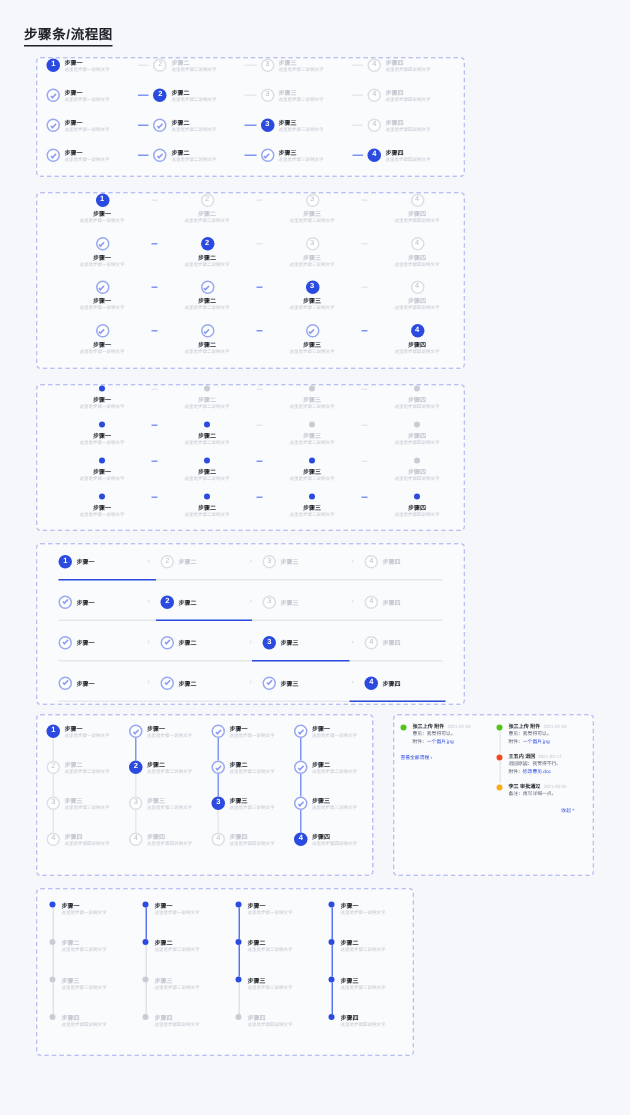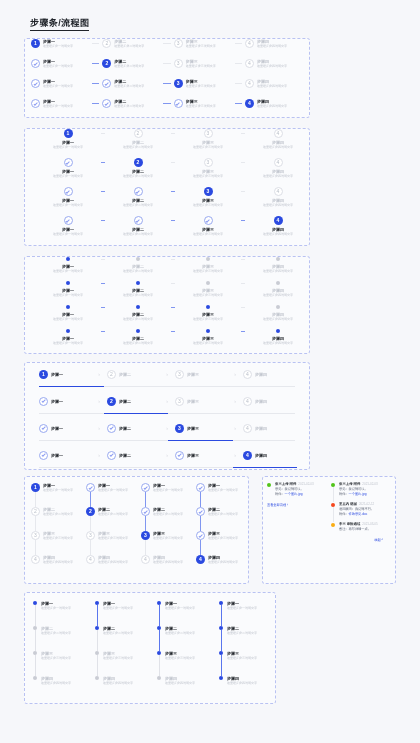--- a/index.html
+++ b/index.html
@@ -12,21 +12,21 @@
     font-family: "Liberation Sans", "DejaVu Sans", sans-serif;
     color: #1f2329;
     overflow: hidden;
   }
 
   .page { position: relative; width: 420px; height: 743px; padding: 0; }
 
   
   .page-title {
     position: absolute;
-    left: 30px; top: 18px;
+    left: 16px; top: 18px;
     font-size: 9px;
     font-weight: 700;
     color: #1f2329;
     letter-spacing: .4px;
     border-bottom: 1px solid #1f2329;
     padding-bottom: 1px;
     line-height: 11px;
   }
 
   

